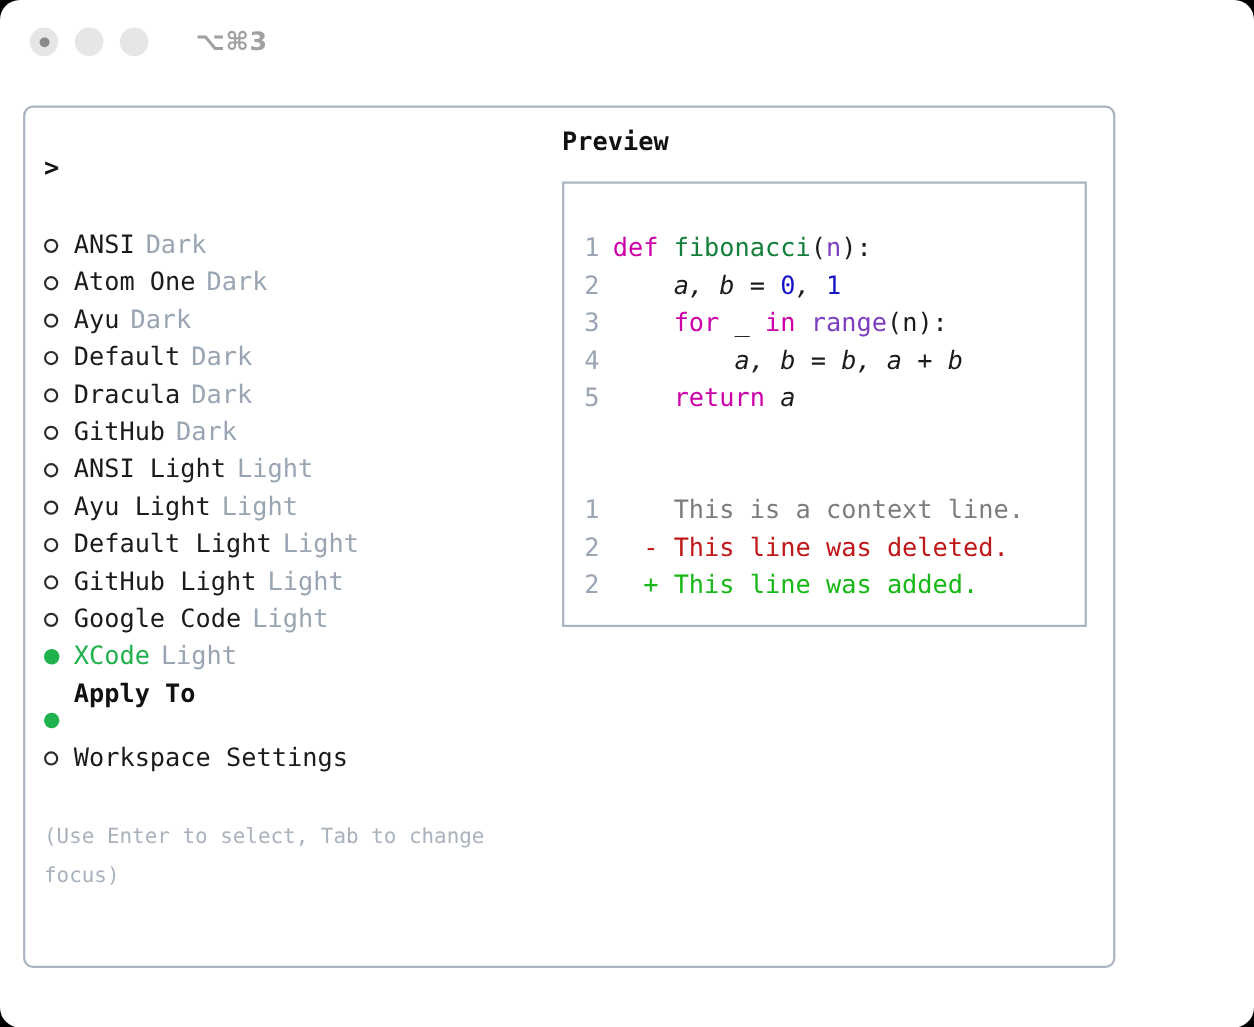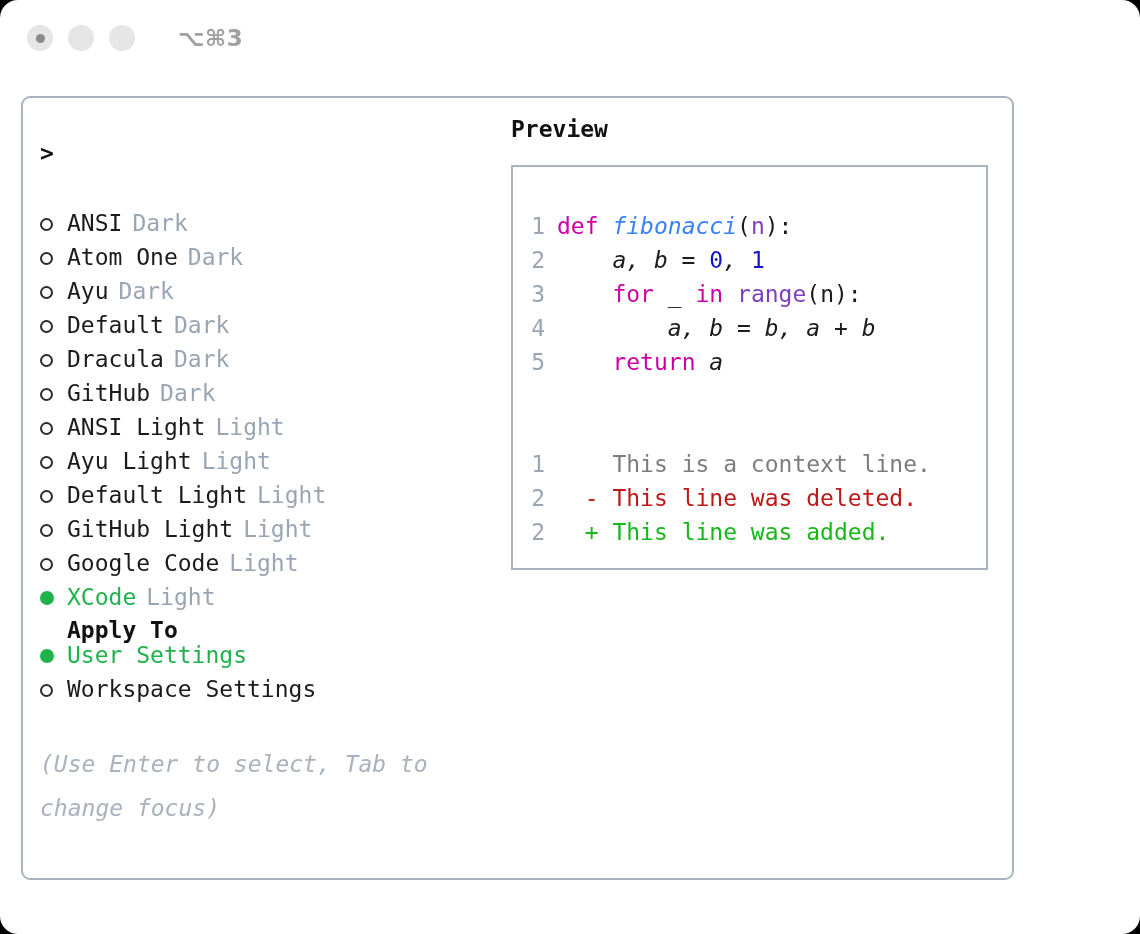--- a/index.html
+++ b/index.html
@@ -156,25 +156,24 @@
   }
   .section-title.plain {
     font-weight: bold;
   }
 
   .spacer-sm { height: 26px; }
   .spacer-md { height: 36px; }
 
   #hint-text {
     color: #a9b2bd;
-    font-size: 23px;
-    line-height: 44px;
+    font-size: 19px;
+    line-height: 36px;
     width: 405px;
     white-space: pre-wrap;
-    font-style: italic;
   }
 
   
   #preview-heading {
     font-weight: bold;
     font-size: 23px;
     color: #111111;
     margin-bottom: 23px;
   }
 
@@ -200,21 +199,21 @@
     text-align: right;
     color: #9aa5b4;
     padding-right: 12px;
     box-sizing: border-box;
   }
   .code-text { color: #1b1b1b; }
   .blank-line { height: 34px; }
 
   
   .tok-kw   { color: #cc00a8; }
-  .tok-fn   { color: #3b82f6; font-style: italic; }
+  .tok-fn   { color: #15803d; }
   .tok-num  { color: #1414c4; }
   .tok-var  { color: #7d3fc0; }
   .tok-punct{ color: #1b1b1b; }
   .tok-plain{ color: #1b1b1b; font-style: italic; }
 
   
   .diff-ctx { color: #7d7d7d; }
   .diff-del { color: #c01818; }
   .diff-add { color: #18b818; }
 </style>
@@ -257,21 +256,21 @@
           </div>
 
         <div class="spacer-sm"></div>
 
         <div class="row">
           <span class="marker"></span>
           <span class="section-title plain">Apply To</span>
         </div>
 
         <div id="apply-list">
-            <div class="row"><span class="marker"><span class="bullet-filled"></span></span><span class="label selected">User Settings</span></div>
+            <div class="row"><span class="marker"><span class="bullet-filled"></span></span></div>
             <div class="row"><span class="marker"><span class="bullet-hollow"></span></span><span class="label">Workspace Settings</span></div>
           </div>
 
         <div class="spacer-md"></div>
 
         <div id="hint-text">(Use Enter to select, Tab to change focus)</div>
       </div>
 
       <div id="right-column">
         <div id="preview-heading">Preview</div>

